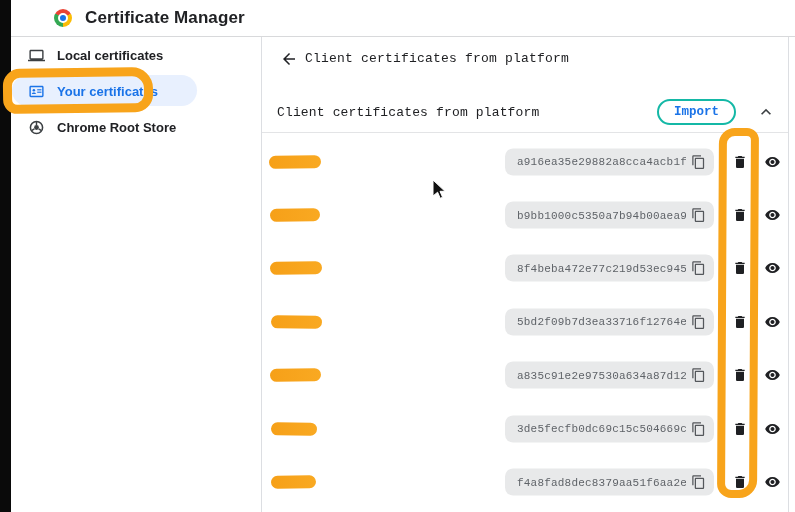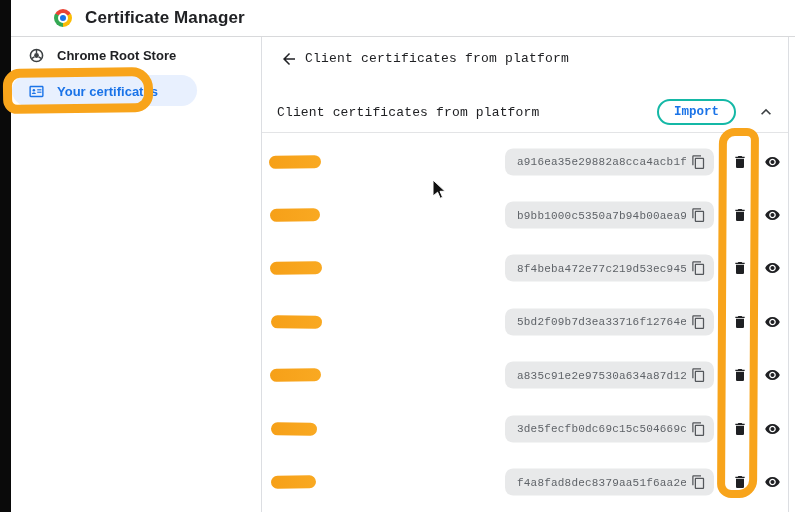--- a/index.html
+++ b/index.html
@@ -85,38 +85,44 @@
   <div class="black-strip"></div>
 
   <div class="app-header">
     <span class="chrome-logo"></span>
     <span class="app-title">Certificate Manager</span>
   </div>
   <div class="header-divider"></div>
 
   <div class="sidebar">
     <div class="side-item">
-      <svg class="side-icon" viewBox="0 0 24 24" fill="none">
-        <circle cx="12" cy="12" r="8.6" stroke="currentColor" stroke-width="2.2"></circle>
-        <circle cx="12" cy="12" r="3.4" fill="currentColor"></circle>
-        <path d="M12 3.4 12 8.6 M5 16.5l4-2.6 M19 16.5l-4-2.6" stroke="currentColor" stroke-width="2"></path>
+      <svg class="side-icon" viewBox="0 0 24 24">
+        <path fill="currentColor" d="M20 18c1.1 0 1.99-.9 1.99-2L22 6c0-1.1-.9-2-2-2H4c-1.1 0-2 .9-2 2v10c0 1.1.9 2 2 2H0v2h24v-2h-4zM4 6h16v10H4V6z"></path>
       </svg>
-      <span class="side-label">Chrome Root Store</span>
+      <span class="side-label">Local certificates</span>
     </div>
     <div class="side-item selected">
       <span class="side-pill"></span>
       <svg class="side-icon" viewBox="0 0 24 24">
         <path fill="currentColor" d="M20 4H4c-1.1 0-2 .9-2 2v12c0 1.1.9 2 2 2h16c1.1 0 2-.9 2-2V6c0-1.1-.9-2-2-2zm0 14H4V6h16v12z"></path>
         <circle cx="8.3" cy="10.3" r="1.8" fill="currentColor"></circle>
         <path fill="currentColor" d="M5.3 15.4c.6-1.4 1.8-2.1 3-2.1s2.4.7 3 2.1H5.3z"></path>
         <rect x="13" y="8.8" width="6" height="1.6" fill="currentColor"></rect>
         <rect x="13" y="12.2" width="6" height="1.6" fill="currentColor"></rect>
       </svg>
       <span class="side-label">Your certificates</span>
     </div>
+    <div class="side-item">
+      <svg class="side-icon" viewBox="0 0 24 24" fill="none">
+        <circle cx="12" cy="12" r="8.6" stroke="currentColor" stroke-width="2.2"></circle>
+        <circle cx="12" cy="12" r="3.4" fill="currentColor"></circle>
+        <path d="M12 3.4 12 8.6 M5 16.5l4-2.6 M19 16.5l-4-2.6" stroke="currentColor" stroke-width="2"></path>
+      </svg>
+      <span class="side-label">Chrome Root Store</span>
+    </div>
   </div>
 
   <div class="v-divider"></div>
   <div class="right-edge"></div>
 
   <div class="main">
     <div class="main-header">
       <button class="back-btn">
         <svg viewBox="0 0 24 24" width="18" height="18">
           <path fill="currentColor" d="M20 11H7.83l5.59-5.59L12 4l-8 8 8 8 1.41-1.41L7.83 13H20v-2z"></path>

